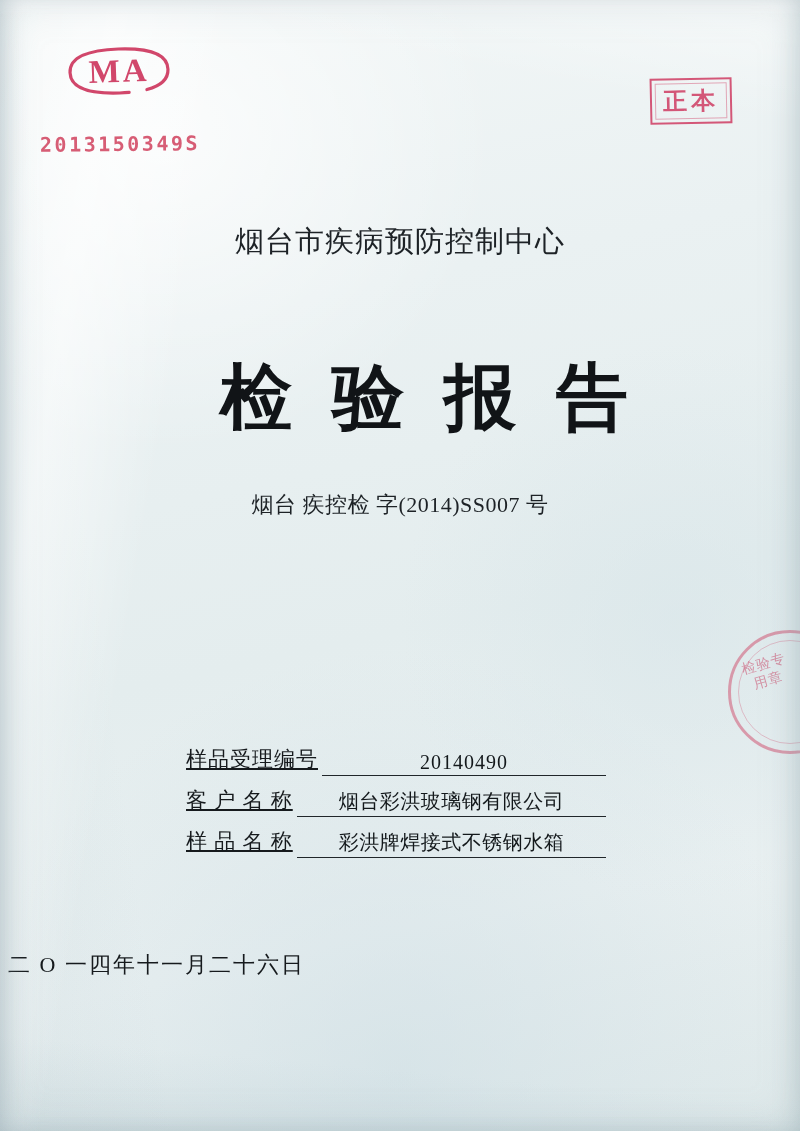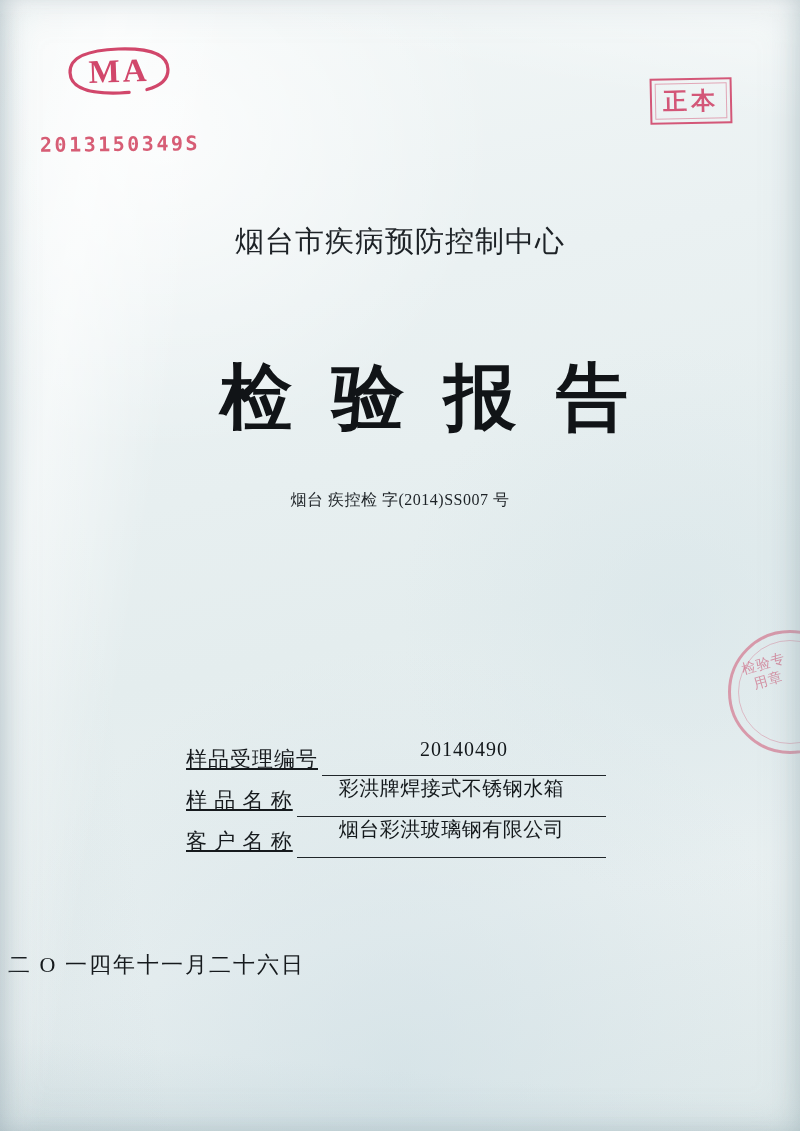--- a/index.html
+++ b/index.html
@@ -129,21 +129,21 @@
     color: #111417;
     font-family: "Liberation Serif", "DejaVu Serif", serif;
     margin-left: 24px;
   }
   .report-no {
     position: absolute;
     top: 490px;
     left: 0;
     width: 100%;
     text-align: center;
-    font-size: 16px;
+    font-size: 22px;
     color: #1d2226;
     letter-spacing: 0.5px;
   }
 
   
   .round-seal {
     position: absolute;
     right: -52px;
     top: 630px;
     width: 118px;
@@ -191,21 +191,21 @@
     letter-spacing: 1px;
     padding-bottom: 3px;
     text-decoration: underline;
   }
   .field-value {
     flex: 1;
     border-bottom: 1.6px solid #20262a;
     text-align: center;
     font-size: 20px;
     color: #13181b;
-    padding-bottom: 14px;
+    padding-bottom: 1px;
     margin-left: 4px;
     letter-spacing: 0.5px;
   }
   .field-value.mono {
     font-family: "Liberation Serif", "DejaVu Serif", serif;
     letter-spacing: 1px;
   }
 
   
   .doc-date {
@@ -253,27 +253,27 @@
   </div>
 
   <div class="fields">
 
     <div class="field-row">
       <div class="field-label">样品受理编号</div>
       <div class="field-value mono">20140490</div>
     </div>
 
     <div class="field-row">
+      <div class="field-label">客 户 名 称</div>
+      <div class="field-value">烟台彩洪玻璃钢有限公司</div>
+    </div>
+
+    <div class="field-row">
       <div class="field-label">样 品 名 称</div>
       <div class="field-value">彩洪牌焊接式不锈钢水箱</div>
     </div>
 
-    <div class="field-row">
-      <div class="field-label">客 户 名 称</div>
-      <div class="field-value">烟台彩洪玻璃钢有限公司</div>
-    </div>
-
   </div>
 
   <div class="doc-date">二 O 一四年十一月二十六日</div>
 
   <div class="edge-shadow"></div>
 </div>
 
 </body></html>

